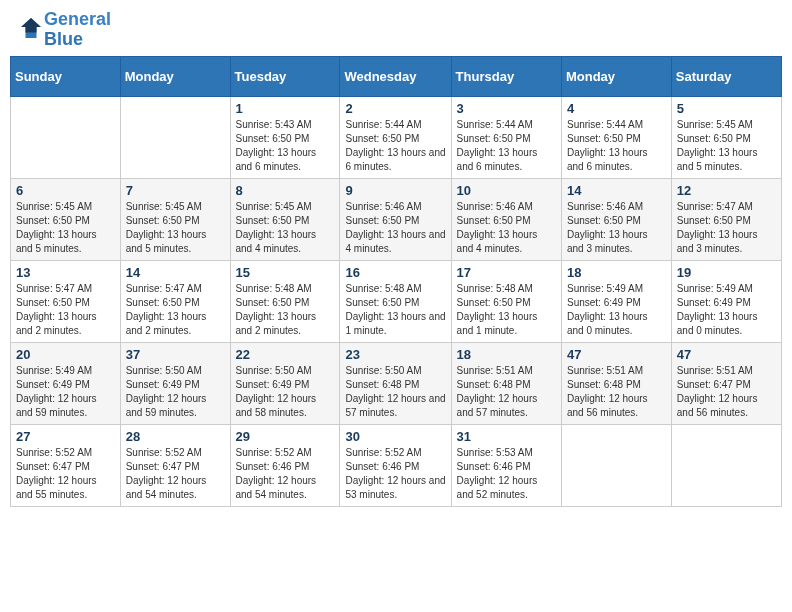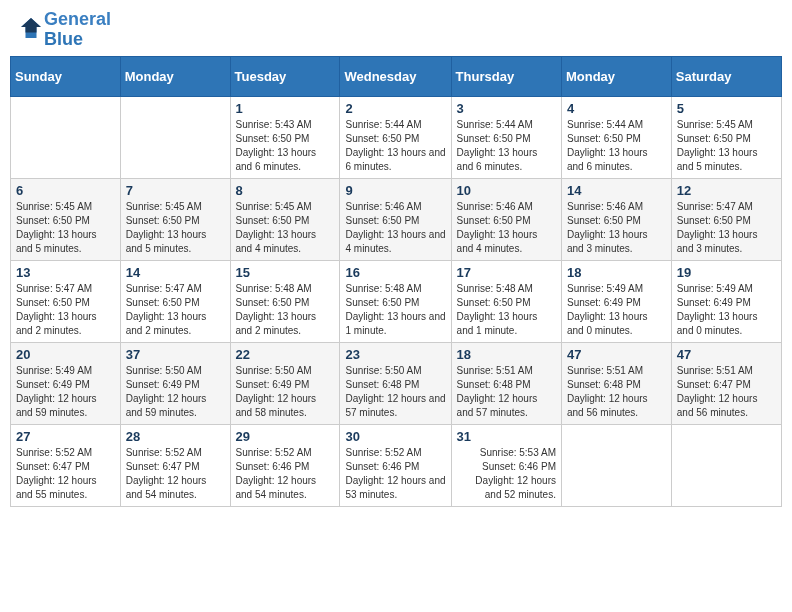--- a/index.html
+++ b/index.html
@@ -311,21 +311,21 @@
 Daylight: 12 hours and 54 minutes.</div>
         </td>
         <td>
           <span class="day-number">30</span>
           <div class="day-info" style="white-space: pre-line;">Sunrise: 5:52 AM
 Sunset: 6:46 PM
 Daylight: 12 hours and 53 minutes.</div>
         </td>
         <td>
           <span class="day-number">31</span>
-          <div class="day-info" style="white-space: pre-line; text-align: right;">Sunrise: 5:53 AM
+          <div class="day-info" style="white-space: pre-line;">Sunrise: 5:53 AM
 Sunset: 6:46 PM
 Daylight: 12 hours and 52 minutes.</div>
         </td>
         <td class="empty-cell"></td>
         <td class="empty-cell"></td>
       </tr>
     </tbody>
 </table>
 
 </body></html>

